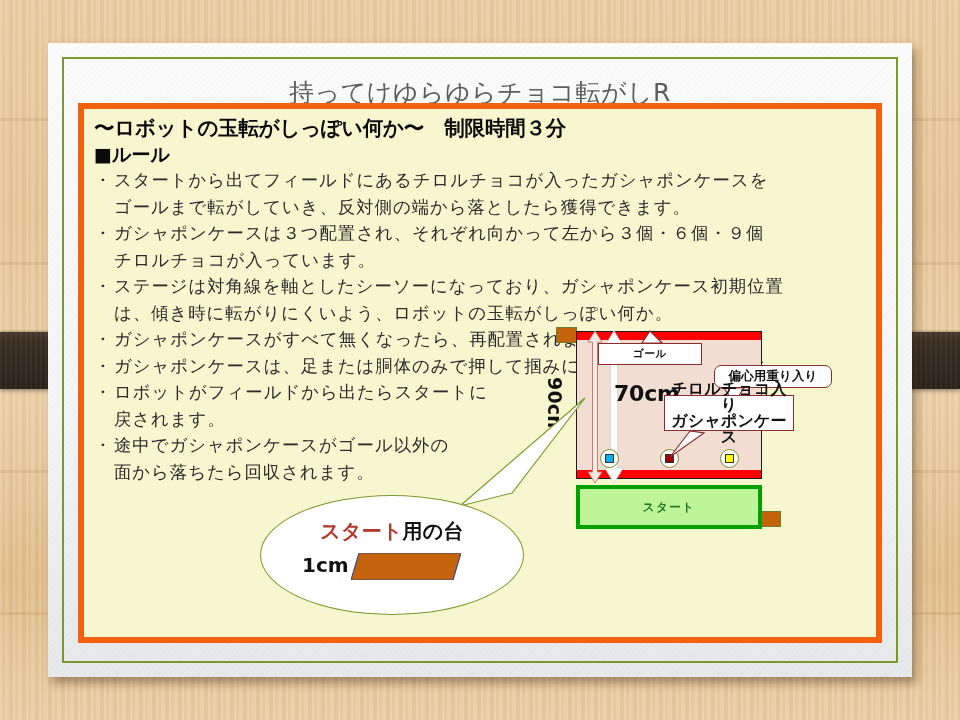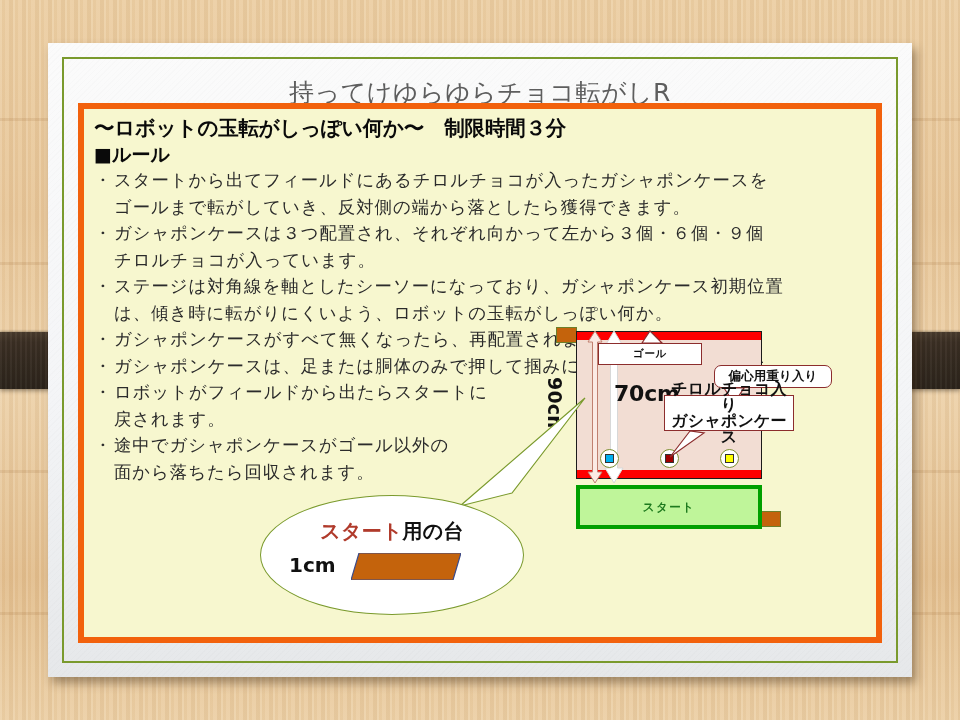--- a/index.html
+++ b/index.html
@@ -162,21 +162,21 @@
     position:absolute;left:260px;top:495px;width:262px;height:118px;
     background:#ffffff;border:1.5px solid #7a9a2d;border-radius:50%/50%;
     z-index:5;
   }
   .bubble .b-title{
     position:absolute;left:0;right:0;top:22px;text-align:center;
     font-size:20px;font-weight:bold;color:#111;letter-spacing:.01em;
   }
   .bubble .b-title em{font-style:normal;color:#b03a2b;}
   .bubble .b-1cm{
-    position:absolute;left:28px;top:57px;
+    position:absolute;left:41px;top:57px;
     font-size:20px;font-weight:bold;color:#111;
   }
   .bubble .ramp{
     position:absolute;left:90px;top:57px;width:110px;height:27px;
   }
 </style>
 </head>
 <body>
 
 <div id="stage">

